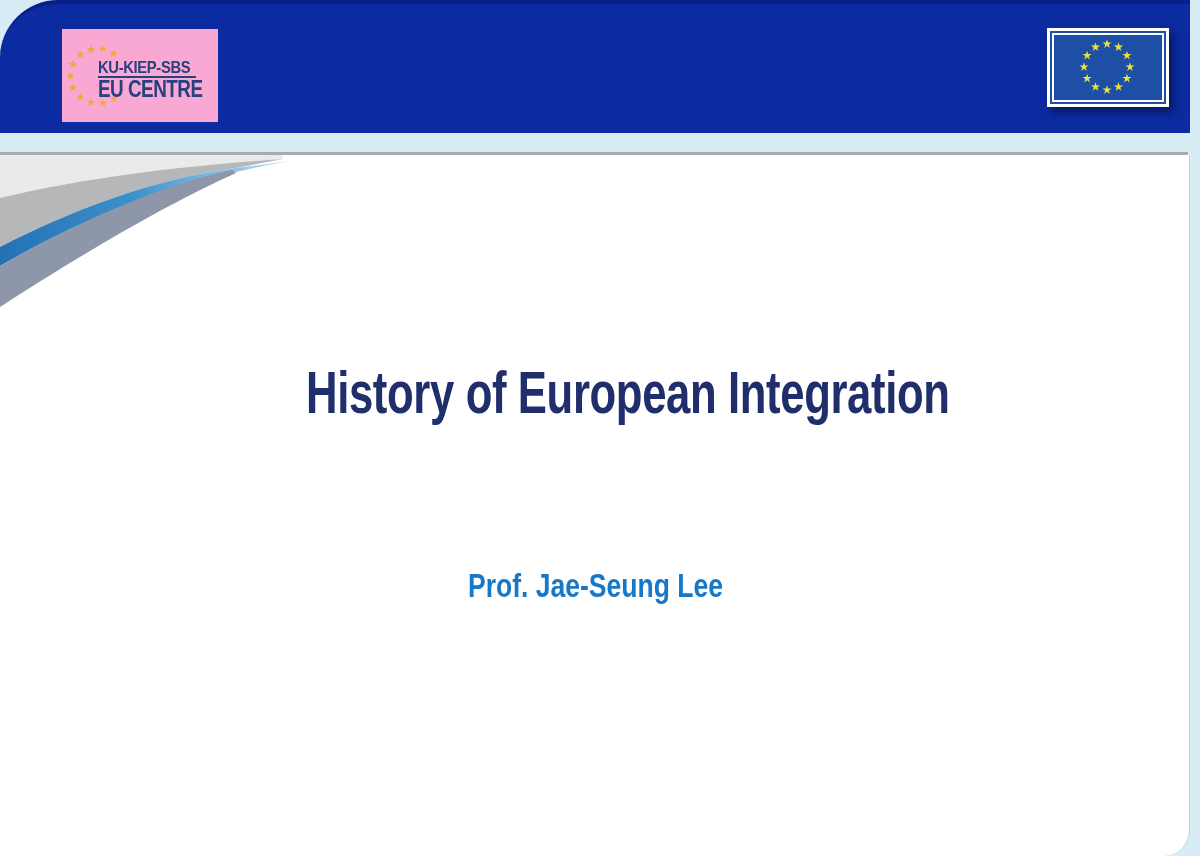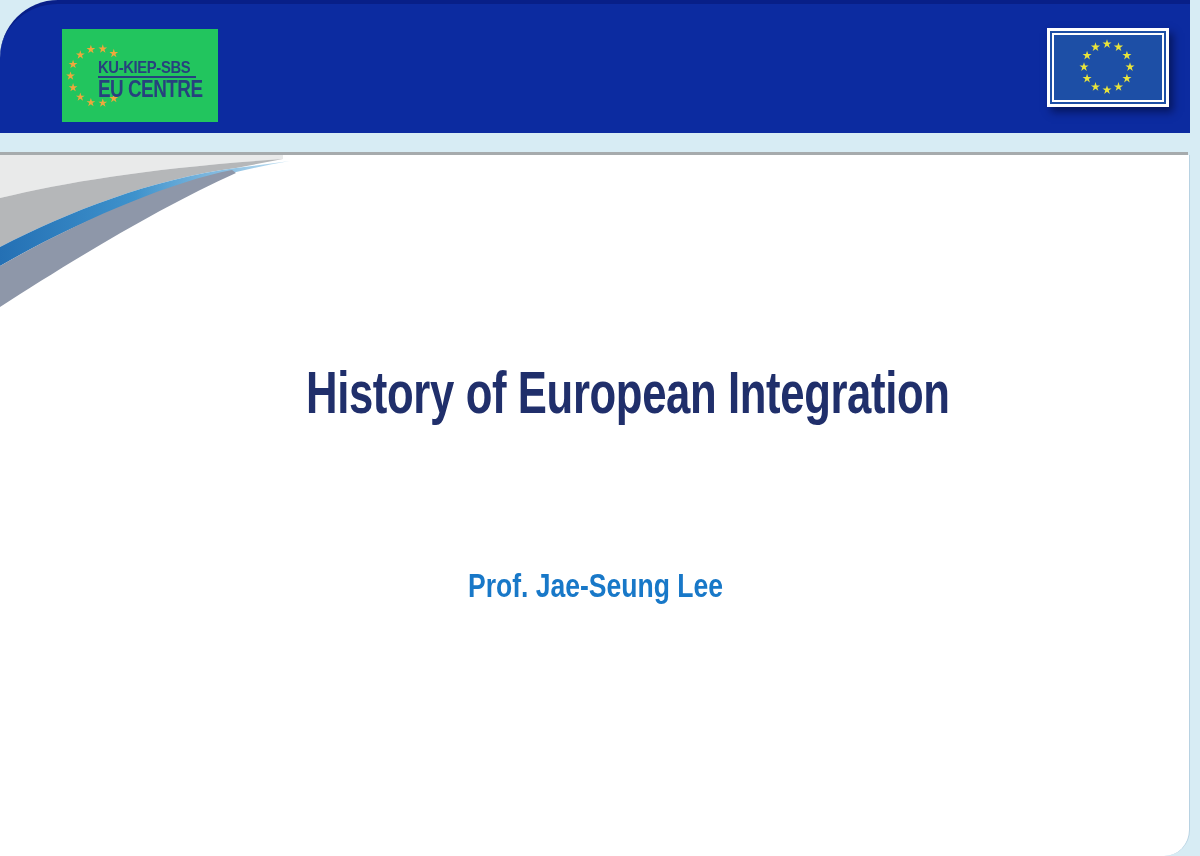--- a/index.html
+++ b/index.html
@@ -28,21 +28,21 @@
   .header-band{
     position:absolute;top:0;left:0;width:1190px;height:133px;
     background:var(--header-blue,#0c2ba0);
     border-top:4px solid var(--header-top-line,#081f88);
     border-top-left-radius:58px;
     box-sizing:border-box;
   }
   
   .logo-box{
     position:absolute;left:62px;top:25px;width:156px;height:93px;
-    background:#22c55e;
+    background:#f9a8d4;
   }
   .logo-box svg{position:absolute;left:0;top:0;}
   .logo-line1{
     position:absolute;left:36px;top:29px;
     font-size:17px;font-weight:bold;color:var(--logo-text-navy,#27417e);
     letter-spacing:-0.4px;white-space:nowrap;
     transform:scaleX(0.87);transform-origin:left center;
   }
   .logo-rule{
     position:absolute;left:36px;top:47px;width:98px;height:2px;

